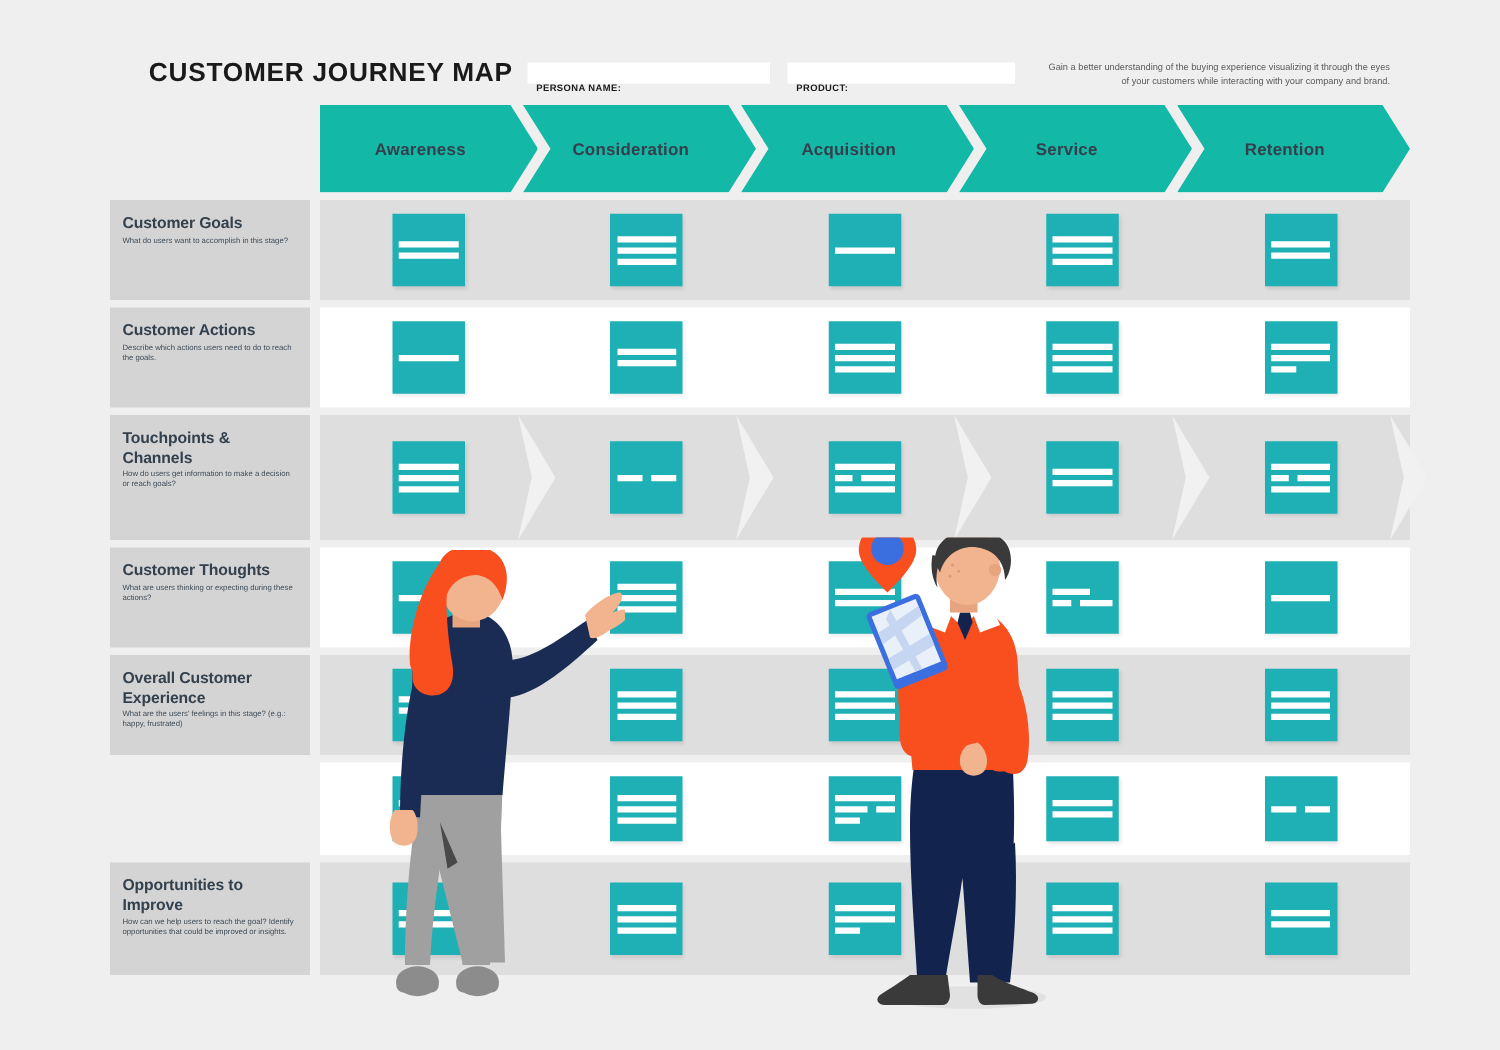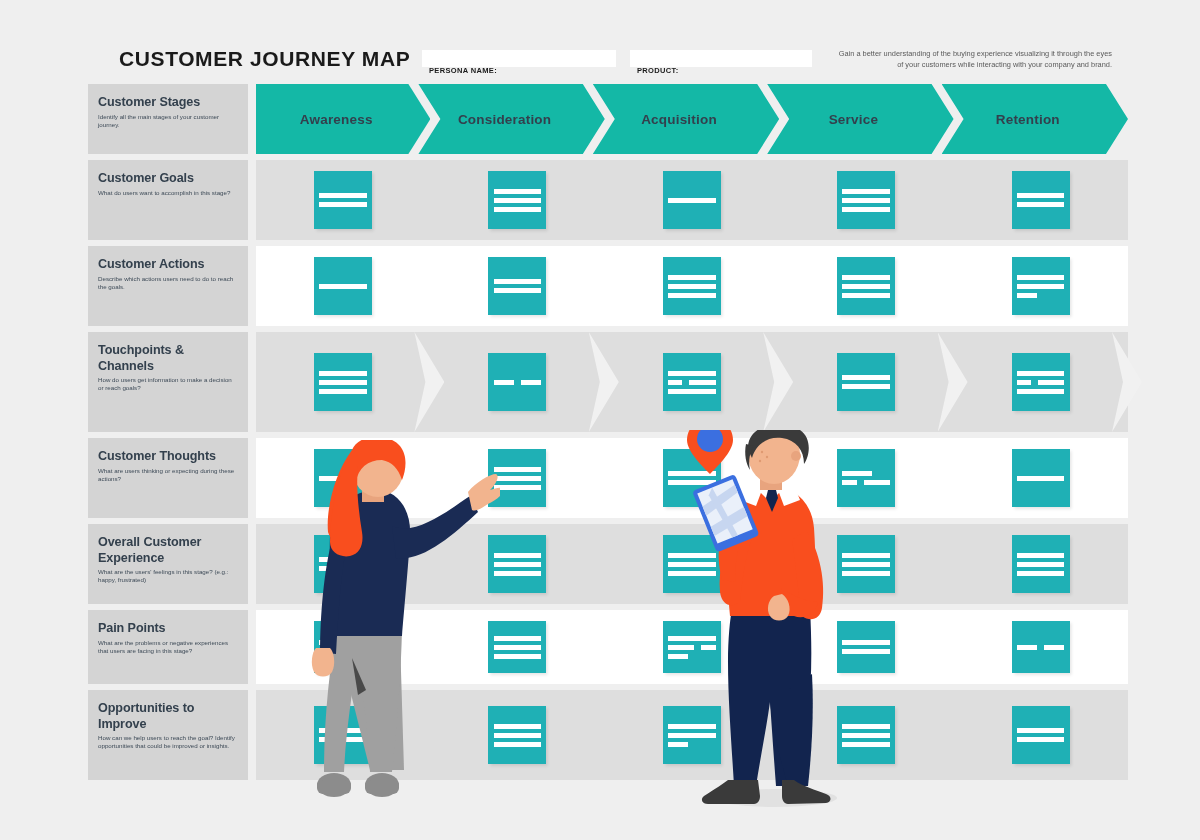--- a/index.html
+++ b/index.html
@@ -203,24 +203,20 @@
   <div class="field-box" id="product-field">
     <span class="field-label">PRODUCT:</span>
     <span class="field-value"></span>
   </div>
 
   <div id="header-desc">Gain a better understanding of the buying experience visualizing it through the eyes of your customers while interacting with your company and brand.</div>
 </div>
 
 <div id="grid">
     <div class="row" style="top: 0px; height: 70px;">
-      <div class="row-label">
-        <div class="rl-title">Customer Stages</div>
-        <div class="rl-sub">Identify all the main stages of your customer journey.</div>
-      </div>
       <div class="chev" style="left: 256px; width: 174.4px;">
         <div class="chev-label">Awareness</div>
       </div>
       <div class="chev notched" style="left: 418.4px; width: 186.4px;">
         <div class="chev-label">Consideration</div>
       </div>
       <div class="chev notched" style="left: 592.8px; width: 186.4px;">
         <div class="chev-label">Acquisition</div>
       </div>
       <div class="chev notched" style="left: 767.2px; width: 186.4px;">
@@ -491,24 +487,20 @@
           <div class="lines">
             <div class="ln"></div>
             <div class="ln"></div>
             <div class="ln"></div>
           </div>
         </div>
       </div>
     </div>
     <div class="row" style="top: 526px; height: 74px;">
       <div class="row-bg plain"></div>
-      <div class="row-label">
-        <div class="rl-title">Pain Points</div>
-        <div class="rl-sub">What are the problems or negative experiences that users are facing in this stage?</div>
-      </div>
       <div class="cell" style="left: 256px; width: 174.4px;">
         <div class="note" style="width: 58px; height: 52px; left: 58px; top: 11px;">
           <div class="lines">
             <div class="ln"></div>
             <div class="ln"></div>
           </div>
         </div>
       </div>
       <div class="cell" style="left: 430.4px; width: 174.4px;">
         <div class="note" style="width: 58px; height: 52px; left: 58px; top: 11px;">

